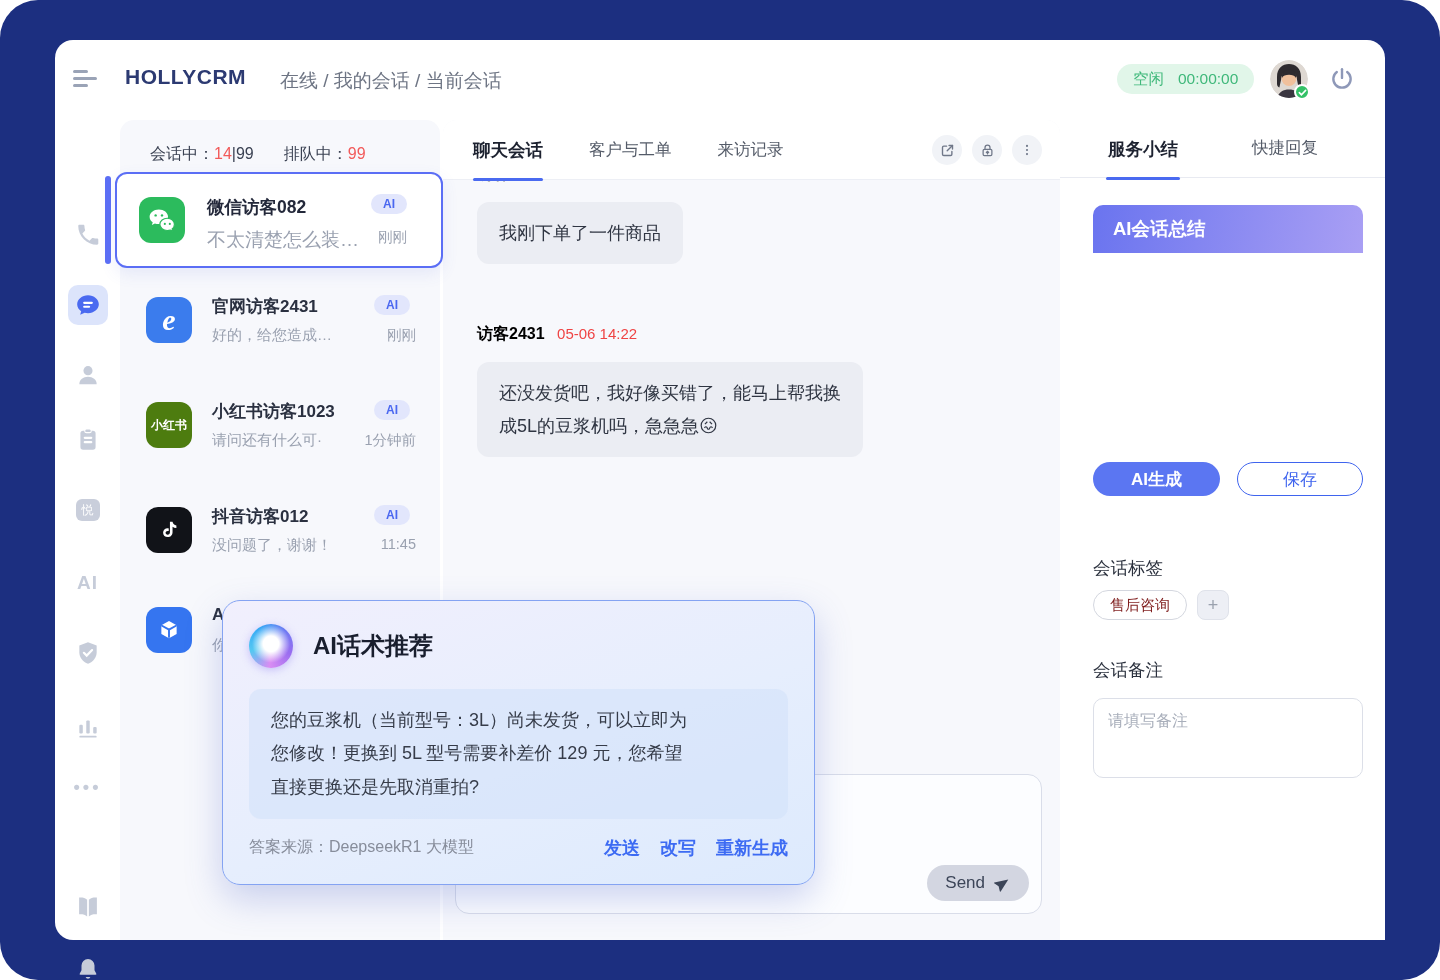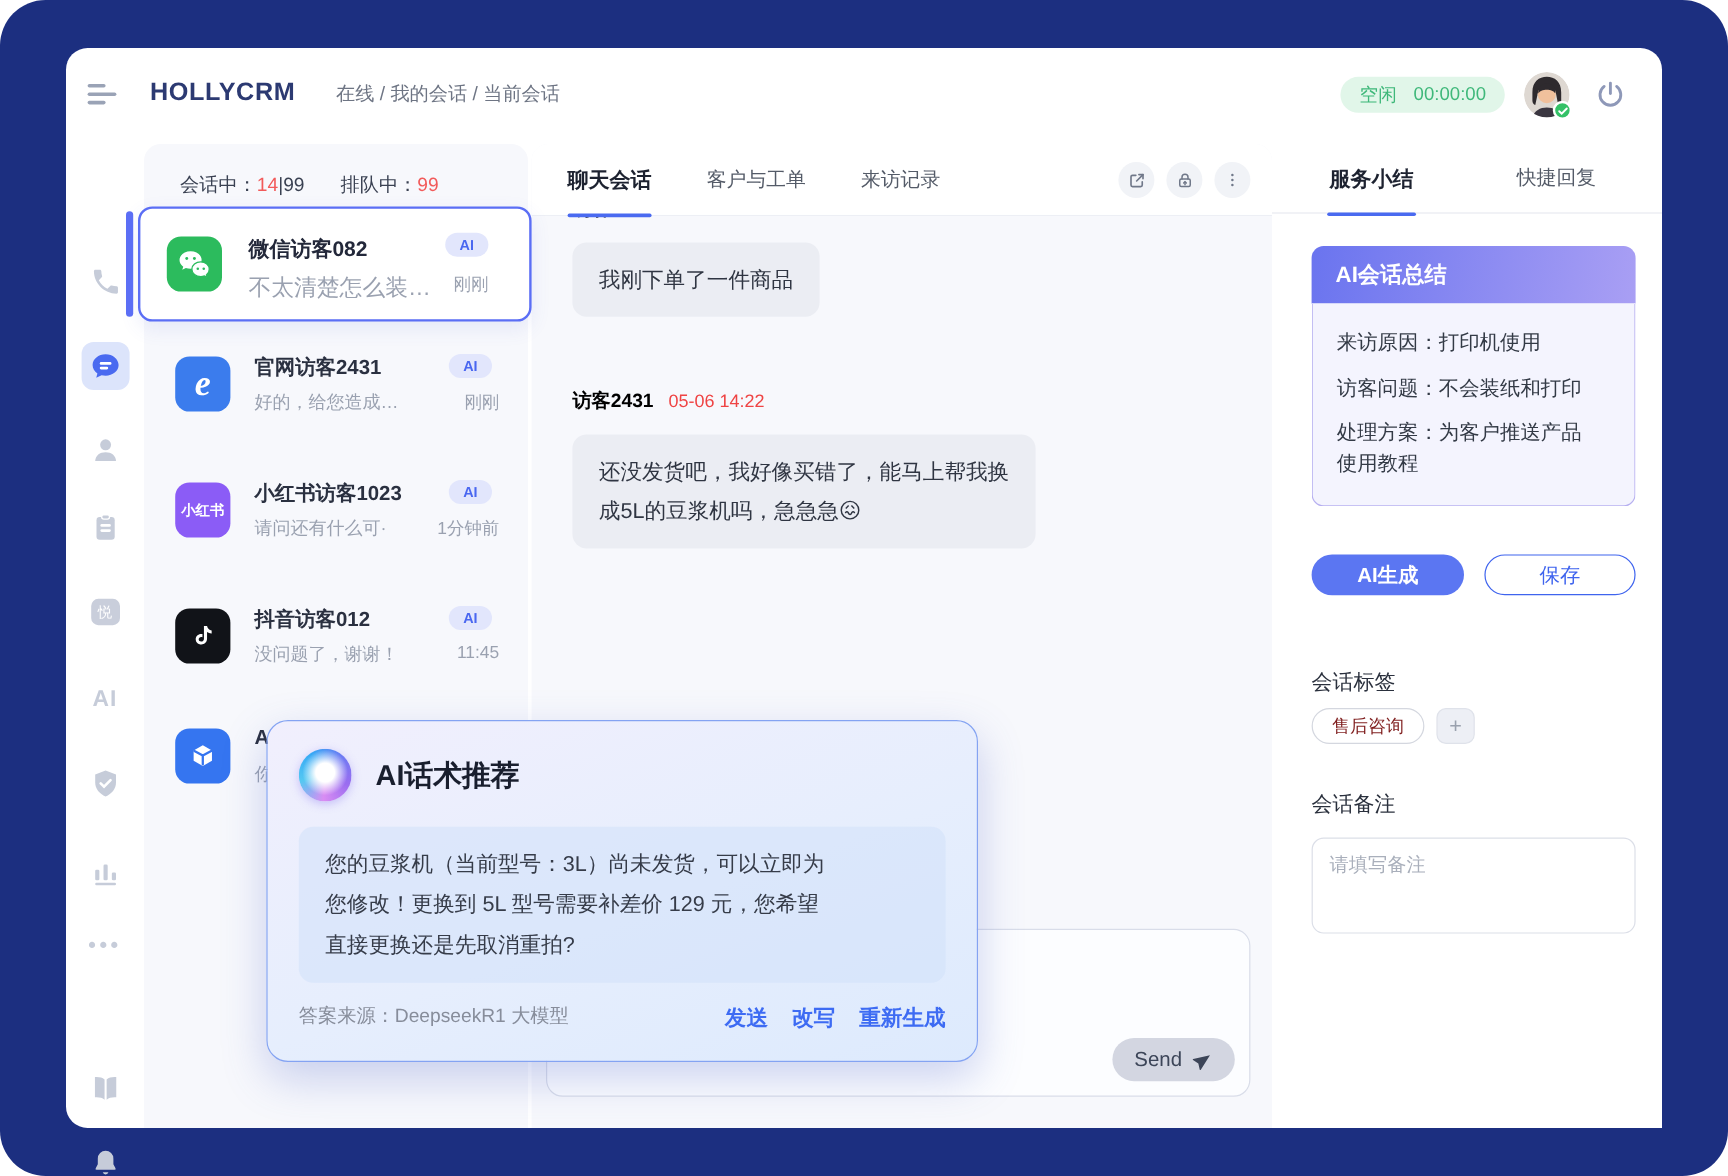--- a/index.html
+++ b/index.html
@@ -8,21 +8,21 @@
   .window { position:absolute; left:55px; top:40px; width:1330px; height:900px; background:#fff; border-radius:18px; }
 
   
   .hdr { position:absolute; top:0; left:0; right:0; height:80px; }
   .hamburger { position:absolute; left:18px; top:30px; width:24px; height:20px; cursor:pointer; }
   .hamburger i { display:block; height:3px; border-radius:2px; background:#9aa3b6; margin-bottom:4px; }
   .hamburger i:nth-child(1){ width:15px; }
   .hamburger i:nth-child(2){ width:24px; }
   .hamburger i:nth-child(3){ width:15px; }
   .brand { position:absolute; left:70px; top:25px; font-size:21px; font-weight:800; letter-spacing:.5px; color:#2c3a72; }
-  .crumbs { position:absolute; left:225px; top:28px; font-size:16px; color:#6e7584; }
+  .crumbs { position:absolute; left:225px; top:28px; font-size:19px; color:#6e7584; }
   .status-pill { position:absolute; left:1062px; top:24px; height:30px; border-radius:15px; background:#e1f6e9; color:#3fb87a; display:flex; align-items:center; gap:14px; padding:0 16px; font-size:15.5px; }
   .avatar { position:absolute; left:1215px; top:20px; width:38px; height:38px; }
   .avatar .ph { width:38px; height:38px; border-radius:50%; overflow:hidden; display:block; }
   .avatar .chk { position:absolute; right:-2px; bottom:-2px; width:16px; height:16px; border-radius:50%; background:#34c167; border:2px solid #fff; display:flex; align-items:center; justify-content:center; }
   .power { position:absolute; left:1274px; top:26px; width:26px; height:26px; color:#8e98b8; cursor:pointer; }
 
   
   .rail { position:absolute; left:0; top:80px; width:65px; height:820px; }
   .rail-ic { position:absolute; left:0; width:65px; height:30px; display:flex; align-items:center; justify-content:center; color:#c6ccd9; cursor:pointer; }
   .rail-active-bg { position:absolute; left:13px; top:165px; width:40px; height:40px; background:#dce4fb; border-radius:10px; }
@@ -45,21 +45,21 @@
   .conv { position:absolute; left:26px; width:284px; height:66px; cursor:pointer; }
   .conv .cicon { position:absolute; left:0; top:2px; }
   .conv .ctitle { position:absolute; left:66px; top:0; font-size:17px; font-weight:600; color:#2a3040; }
   .conv .cbadge { position:absolute; right:20px; top:0; }
   .conv .cprev { position:absolute; left:66px; top:31px; font-size:15px; color:#9aa1b0; white-space:nowrap; }
   .conv .ctime { position:absolute; right:14px; top:31px; font-size:14.5px; color:#9aa1b0; }
   .badge-ai { display:inline-block; min-width:36px; text-align:center; background:#e2e6fc; color:#4a67f0; font-size:12px; font-weight:700; border-radius:10px; padding:3px 0; }
   .appicon { width:46px; height:46px; border-radius:12px; display:flex; align-items:center; justify-content:center; }
   .ic-wechat { background:#2cbb5d; }
   .ic-ie { background:#3b7ced; color:#fff; font-size:30px; font-weight:700; font-style:italic; font-family:"Liberation Serif","DejaVu Serif",serif; }
-  .ic-xhs { background:#8b5cf6; color:#fff; font-size:12px; font-weight:700; }
+  .ic-xhs { background:#4d7c0f; color:#fff; font-size:12px; font-weight:700; }
   .ic-dy { background:#111318; }
   .ic-cube { background:#3575f0; }
 
   
   .chatcol { position:absolute; left:388px; top:80px; width:617px; height:820px; background:#f7f8fc; border-radius:14px 14px 0 0; }
   .tabbar { position:absolute; left:0; top:0; right:0; height:60px; background:#fff; border-radius:14px 14px 0 0; border-bottom:1px solid #edeff5; display:flex; align-items:center; padding-left:30px; gap:46px; }
   .tab { font-size:16.5px; color:#545b68; position:relative; height:60px; display:flex; align-items:center; cursor:pointer; }
   .tab.active { font-size:17.5px; font-weight:700; color:#1d2230; }
   .tab.active::after { content:""; position:absolute; left:0; right:0; bottom:-1px; height:3px; border-radius:2px; background:#4a6af0; }
   .tab-actions { position:absolute; right:18px; top:15px; display:flex; gap:10px; }
@@ -81,21 +81,21 @@
   .popup-src { color:#878d9b; font-size:16px; }
   .popup-actions { margin-left:auto; display:flex; gap:20px; }
   .popup-actions span { color:#3d6bf3; font-size:18px; font-weight:700; cursor:pointer; }
 
   
   .panel { position:absolute; left:1005px; top:80px; width:325px; height:820px; background:#fff; }
   .ptabs { position:absolute; left:0; top:0; right:0; height:58px; border-bottom:1px solid #e8eaf1; }
   .ptab { position:absolute; top:17px; font-size:16.5px; color:#545b68; cursor:pointer; }
   .ptab.active { left:48px; font-size:17.5px; font-weight:700; color:#1d2230; }
   .ptab.active::after { content:""; position:absolute; left:-2px; right:-2px; bottom:-19px; height:3px; border-radius:2px; background:#4a6af0; }
-  .ptab.plain { left:204px; }
+  .ptab.plain { left:192px; }
   .sum-card { position:absolute; left:33px; top:85px; width:270px; cursor:default; }
   .sum-head { height:48px; line-height:48px; padding-left:20px; color:#fff; font-size:18.5px; font-weight:700; border-radius:10px 10px 0 0; background:linear-gradient(100deg,#6a74ef,#a99ff4); }
   .sum-body { border:1px solid #b7b0f0; border-top:none; border-radius:0 0 10px 10px; background:#f4f4fe; padding:20px 16px 10px 20px; }
   .sum-line { font-size:17px; color:#333a46; line-height:1.5; margin-bottom:12px; max-width:214px; }
   .btn-row { position:absolute; left:33px; top:342px; display:flex; gap:17px; }
   .btn-ai { width:127px; height:34px; border-radius:17px; background:#5b76f2; color:#fff; font-size:17px; font-weight:700; border:none; display:flex; align-items:center; justify-content:center; cursor:pointer; }
   .btn-save { width:126px; height:34px; border-radius:17px; background:#fff; color:#3f64ee; font-size:17px; border:1.5px solid #3f64ee; display:flex; align-items:center; justify-content:center; cursor:pointer; }
   .sec-label { position:absolute; left:33px; font-size:17.5px; color:#2a303d; font-weight:500; }
   .tag-row { position:absolute; left:33px; top:470px; display:flex; gap:10px; align-items:center; }
   .tag { height:30px; padding:0 16px; border:1px solid #d4d7df; border-radius:15px; background:#fff; color:#7f1d1d; font-size:15px; display:flex; align-items:center; cursor:pointer; }
@@ -359,25 +359,20 @@
   </div>
 
   <div class="panel">
     <div class="ptabs">
       <div class="ptab active">服务小结</div>
       <div class="ptab plain">快捷回复</div>
     </div>
 
     <div class="sum-card">
       <div class="sum-head">AI会话总结</div>
-      <div class="sum-body">
-        <div class="sum-line">来访原因：打印机使用</div>
-        <div class="sum-line">访客问题：不会装纸和打印</div>
-        <div class="sum-line">处理方案：为客户推送产品使用教程</div>
-      </div>
     </div>
 
     <div class="btn-row">
       <button class="btn-ai">AI生成</button>
       <button class="btn-save">保存</button>
     </div>
 
     <div class="sec-label" style="top:436px">会话标签</div>
     <div class="tag-row">
       <div class="tag">售后咨询</div>

